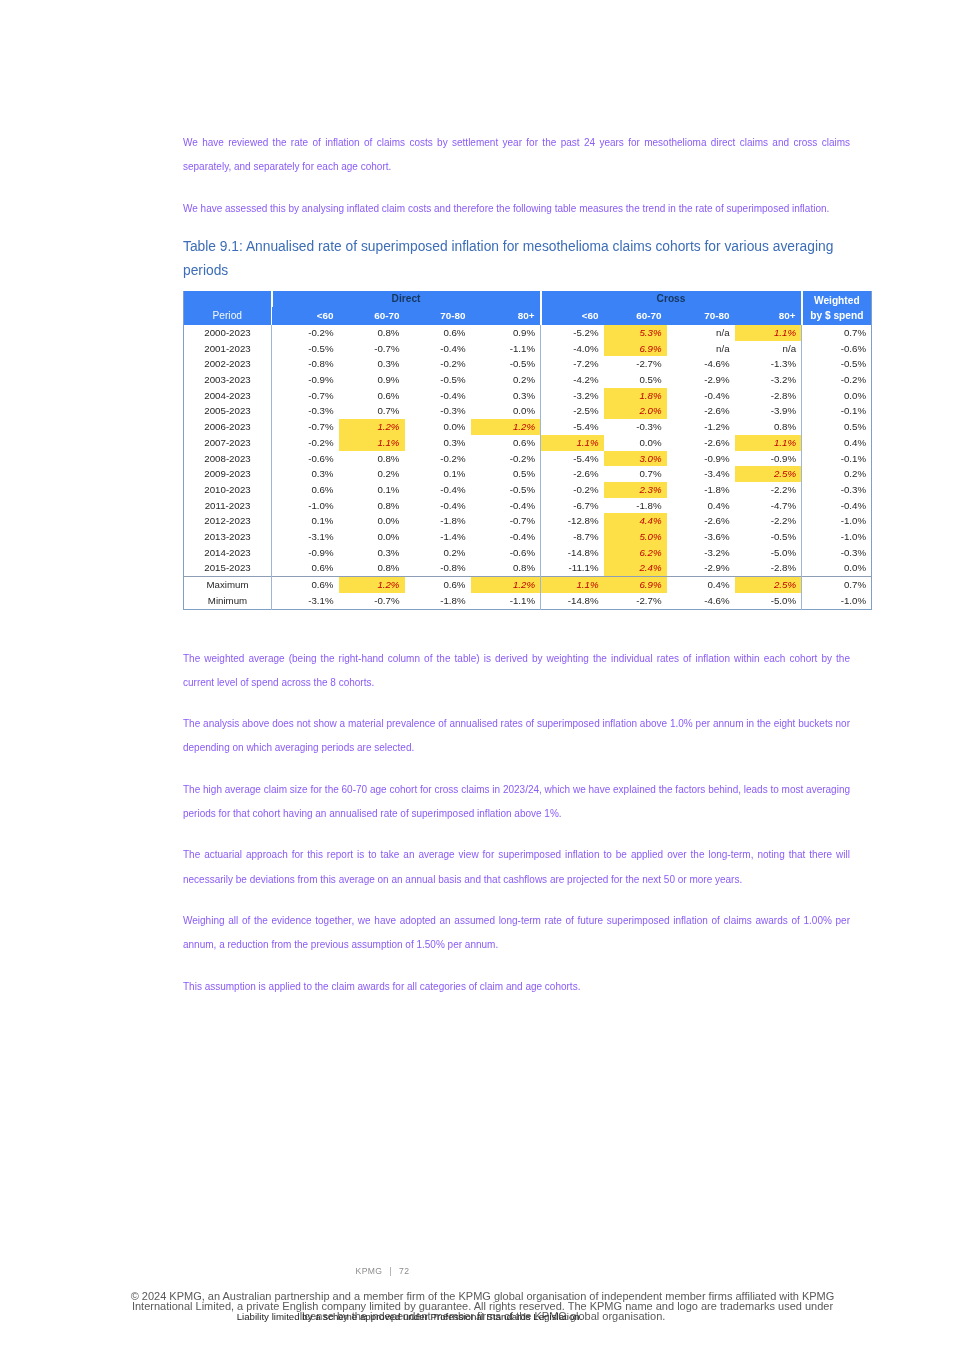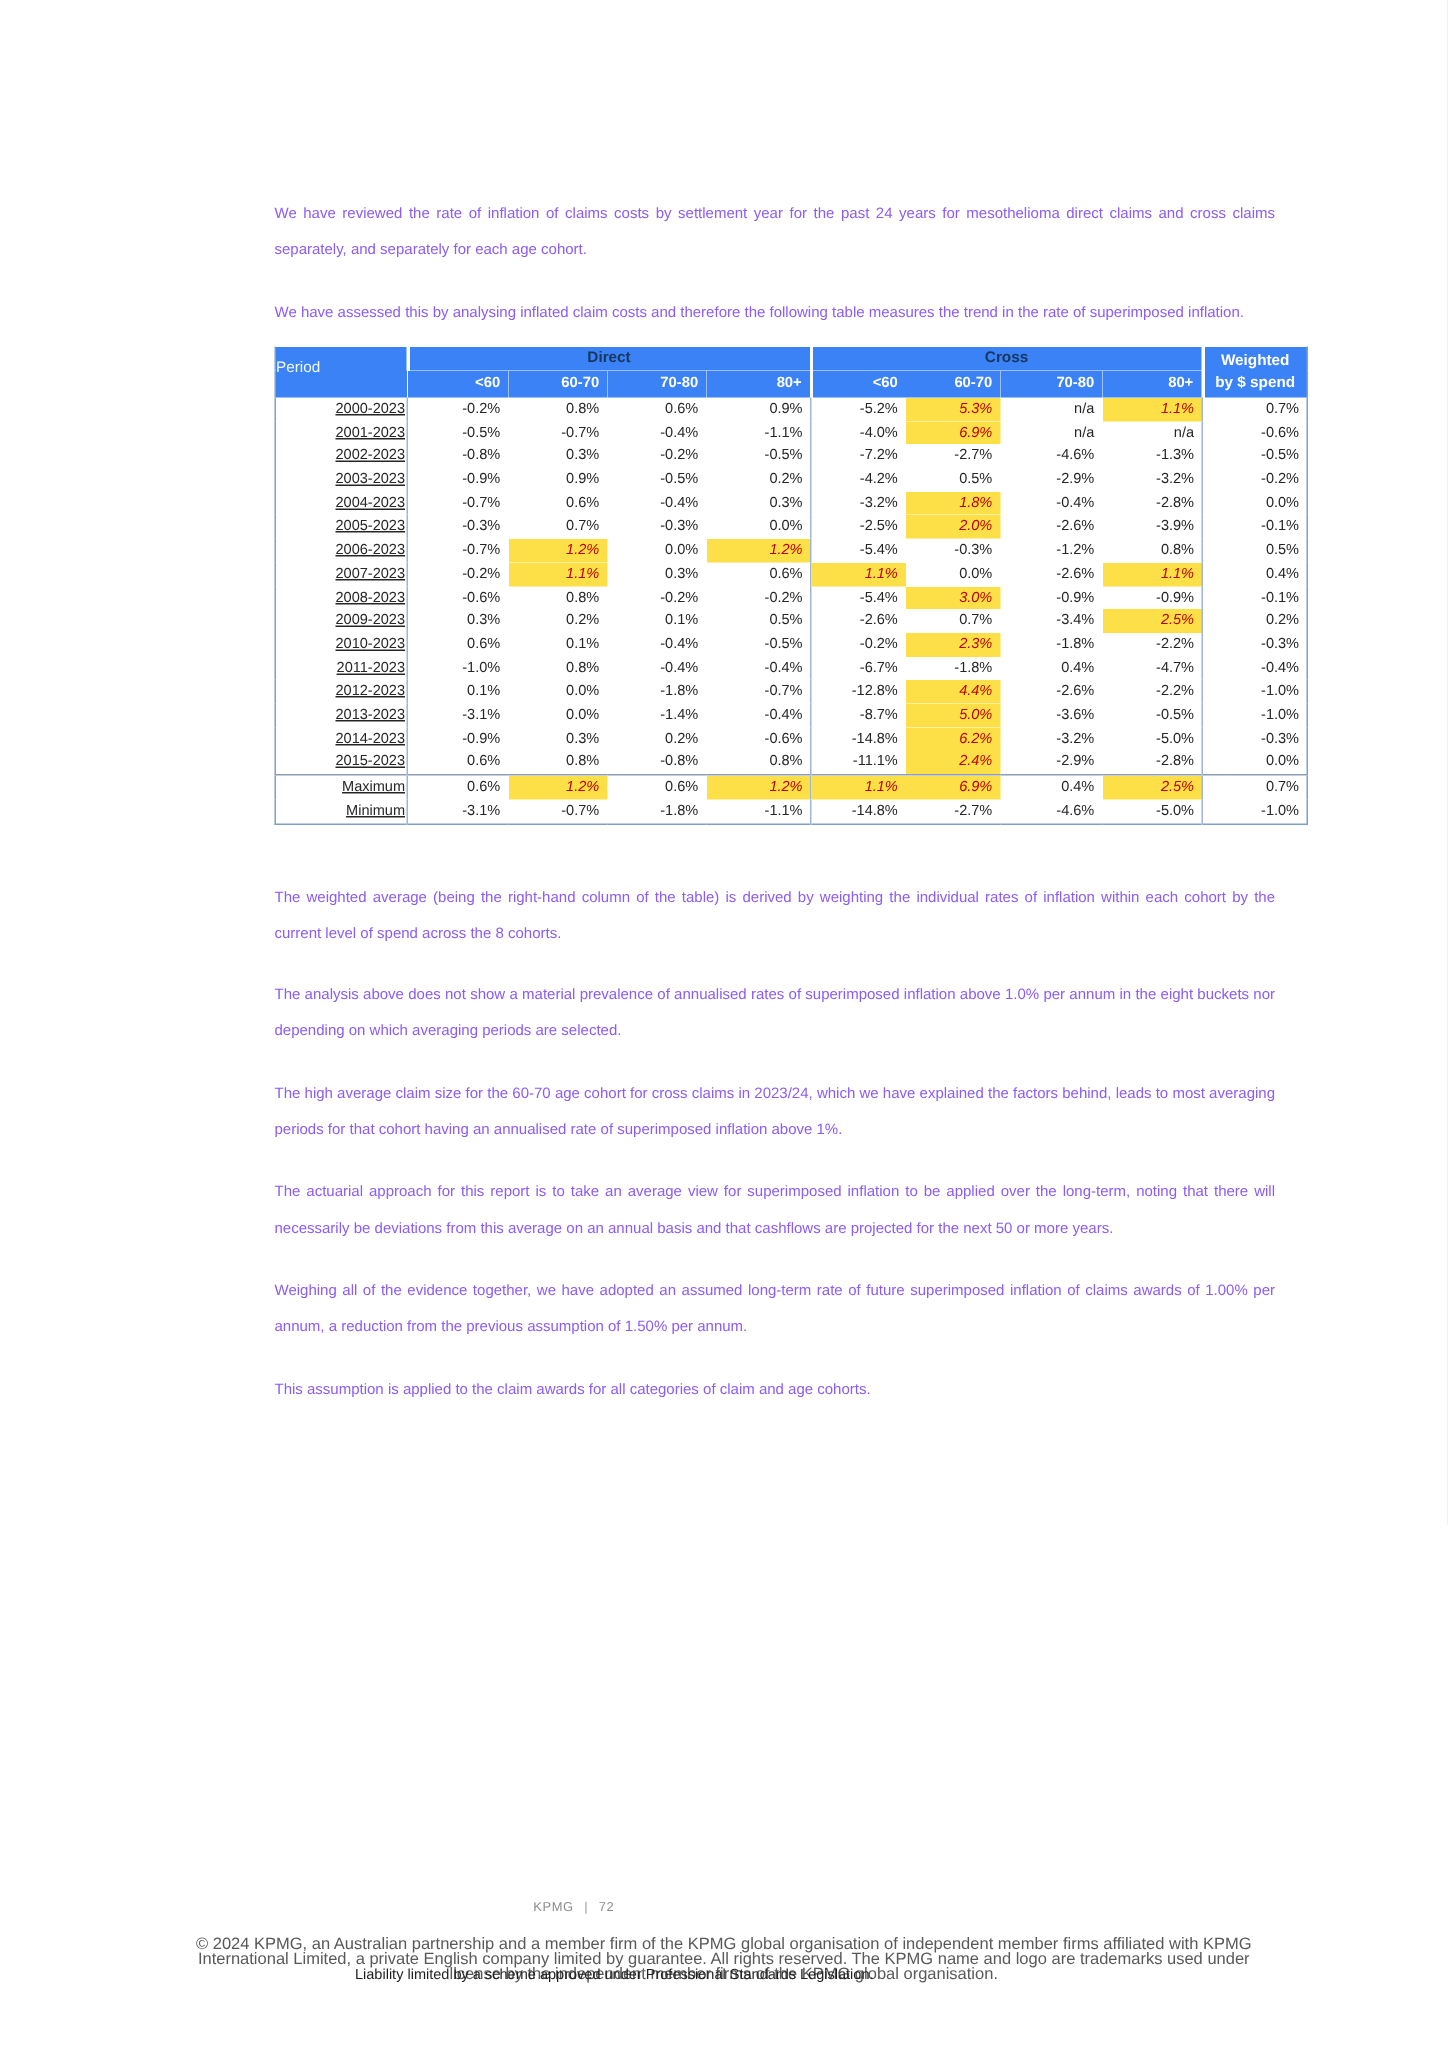--- a/index.html
+++ b/index.html
@@ -11,28 +11,28 @@
   .table-title{width:680px;font-size:13.8px;line-height:24.5px;color:#3c6db6;
                margin:14px 0 7px 0;}
   
   table.sit{width:688px;border-collapse:collapse;table-layout:fixed;
             border:1px solid #7f9fc6;border-top:none;}
   table.sit th,table.sit td{margin:0;overflow:hidden;white-space:nowrap;}
   thead th{background:#3b82f6;font-weight:bold;padding:0;}
   tr.grow th{height:16px;font-size:10.2px;line-height:15px;}
   tr.srow th{height:18px;font-size:9.9px;line-height:17px;}
   th.ghead{color:#17375e;text-align:center;border-left:2px solid #ffffff;}
-  th.period-h{color:#f2f7fc;font-weight:normal;text-align:left;vertical-align:bottom;
-              padding-bottom:12px;font-size:10px;}
+  th.period-h{color:#f2f7fc;font-weight:normal;text-align:center;vertical-align:bottom;
+              padding-bottom:2px;font-size:10px;}
   th.whead{color:#ffffff;text-align:center;border-left:2px solid #ffffff;
            font-size:9.8px;line-height:11.5px;vertical-align:middle;}
   th.subhead{color:#ffffff;text-align:right;padding-right:5px;}
   th.cross-first{border-left:2px solid #ffffff;}
   tbody td{height:13.7px;font-size:9.7px;line-height:13.7px;background:#ffffff;color:#262626;}
-  td.period{text-align:right;border-right:1px solid #9fb5d6;text-decoration:underline;}
+  td.period{text-align:center;border-right:1px solid #9fb5d6;}
   td.val{text-align:right;padding-right:5px;}
   td.c4,td.c8{border-left:1px solid #9fb5d6;}
   td.red{background:#fde047;color:#c00000;font-style:italic;}
   tr.first-summary td{border-top:1px solid #8c9db5;}
   
   .note{width:672px;font-size:12.9px;line-height:21px;font-style:italic;
         color:#262626;margin:20px 0 0 0;}
   .section2{margin-top:37px;}
   .pageno{position:absolute;top:1266px;left:0;width:765px;text-align:center;
           font-size:8.6px;color:#8c8c8c;letter-spacing:0.4px;}
@@ -44,20 +44,21 @@
 </style>
 </head>
 <body>
 
 <div class="page">
   <div class="content">
 
     <p class="body">We have reviewed the rate of inflation of claims costs by settlement year for the past 24 years for mesothelioma direct claims and cross claims separately, and separately for each age cohort.</p>
     <p class="body">We have assessed this by analysing inflated claim costs and therefore the following table measures the trend in the rate of superimposed inflation.</p>
 
+    <div class="table-title">Table 9.1: Annualised rate of superimposed inflation for mesothelioma claims cohorts for various averaging periods</div>
 
     <table class="sit">
       <colgroup>
         <col style="width:88px">
           <col style="width:67px">
           <col style="width:66px">
           <col style="width:66px">
           <col style="width:70px">
         <col style="width:63px">
           <col style="width:63px">

